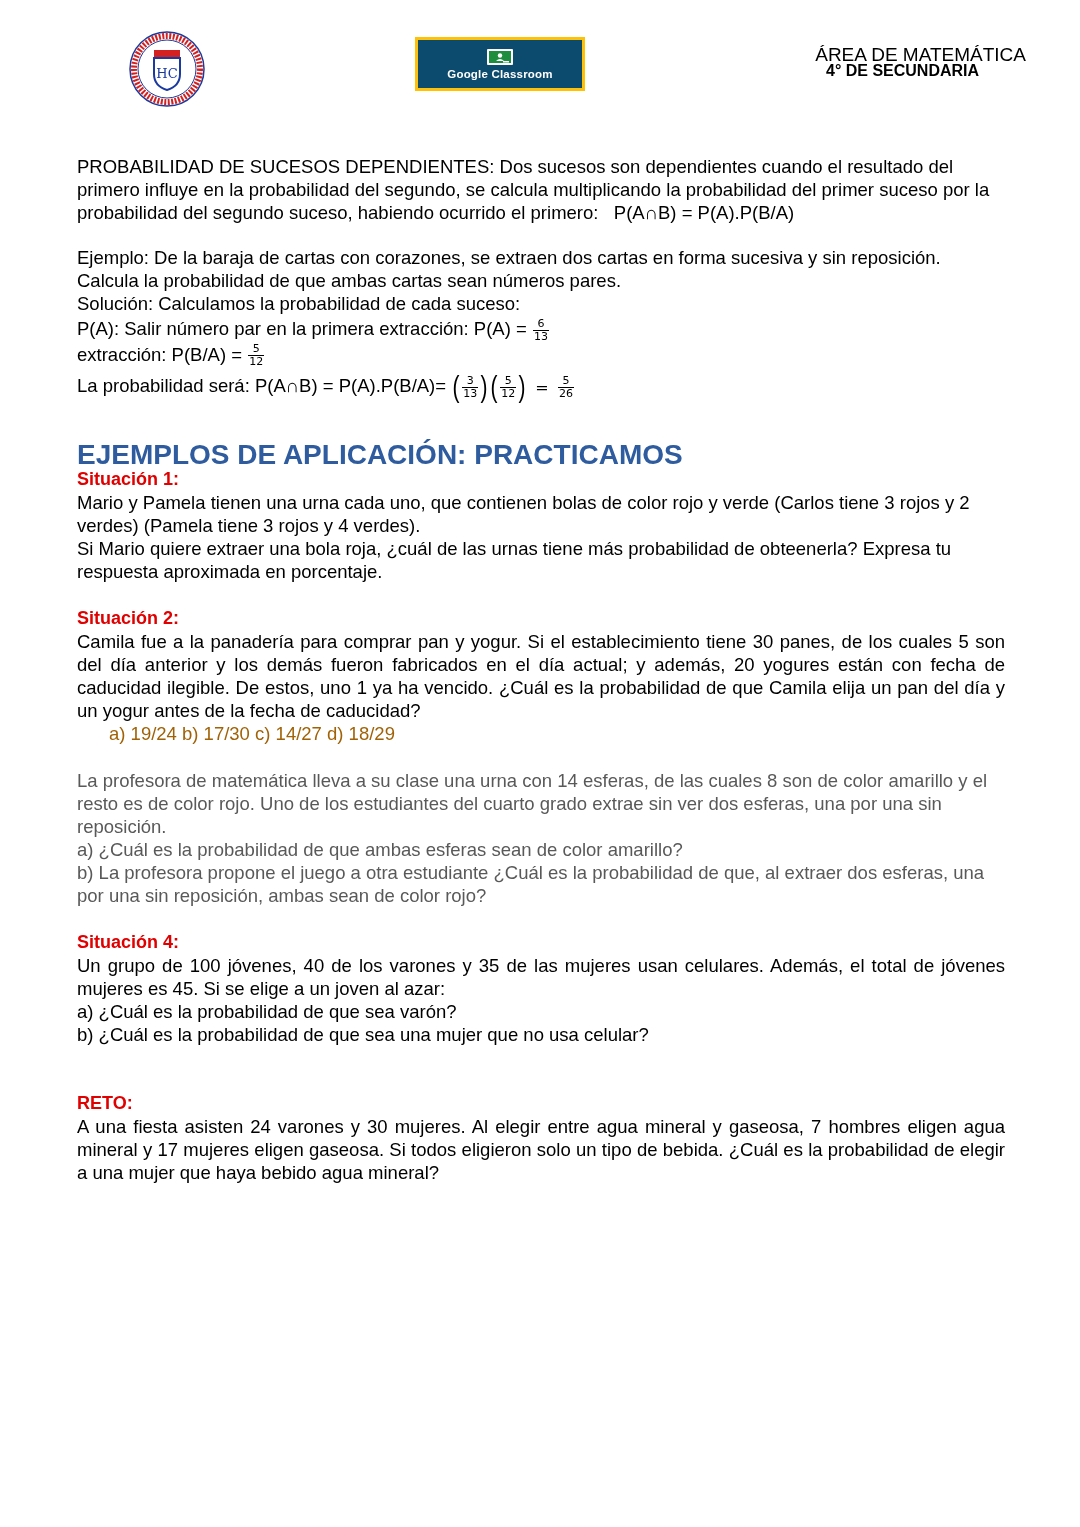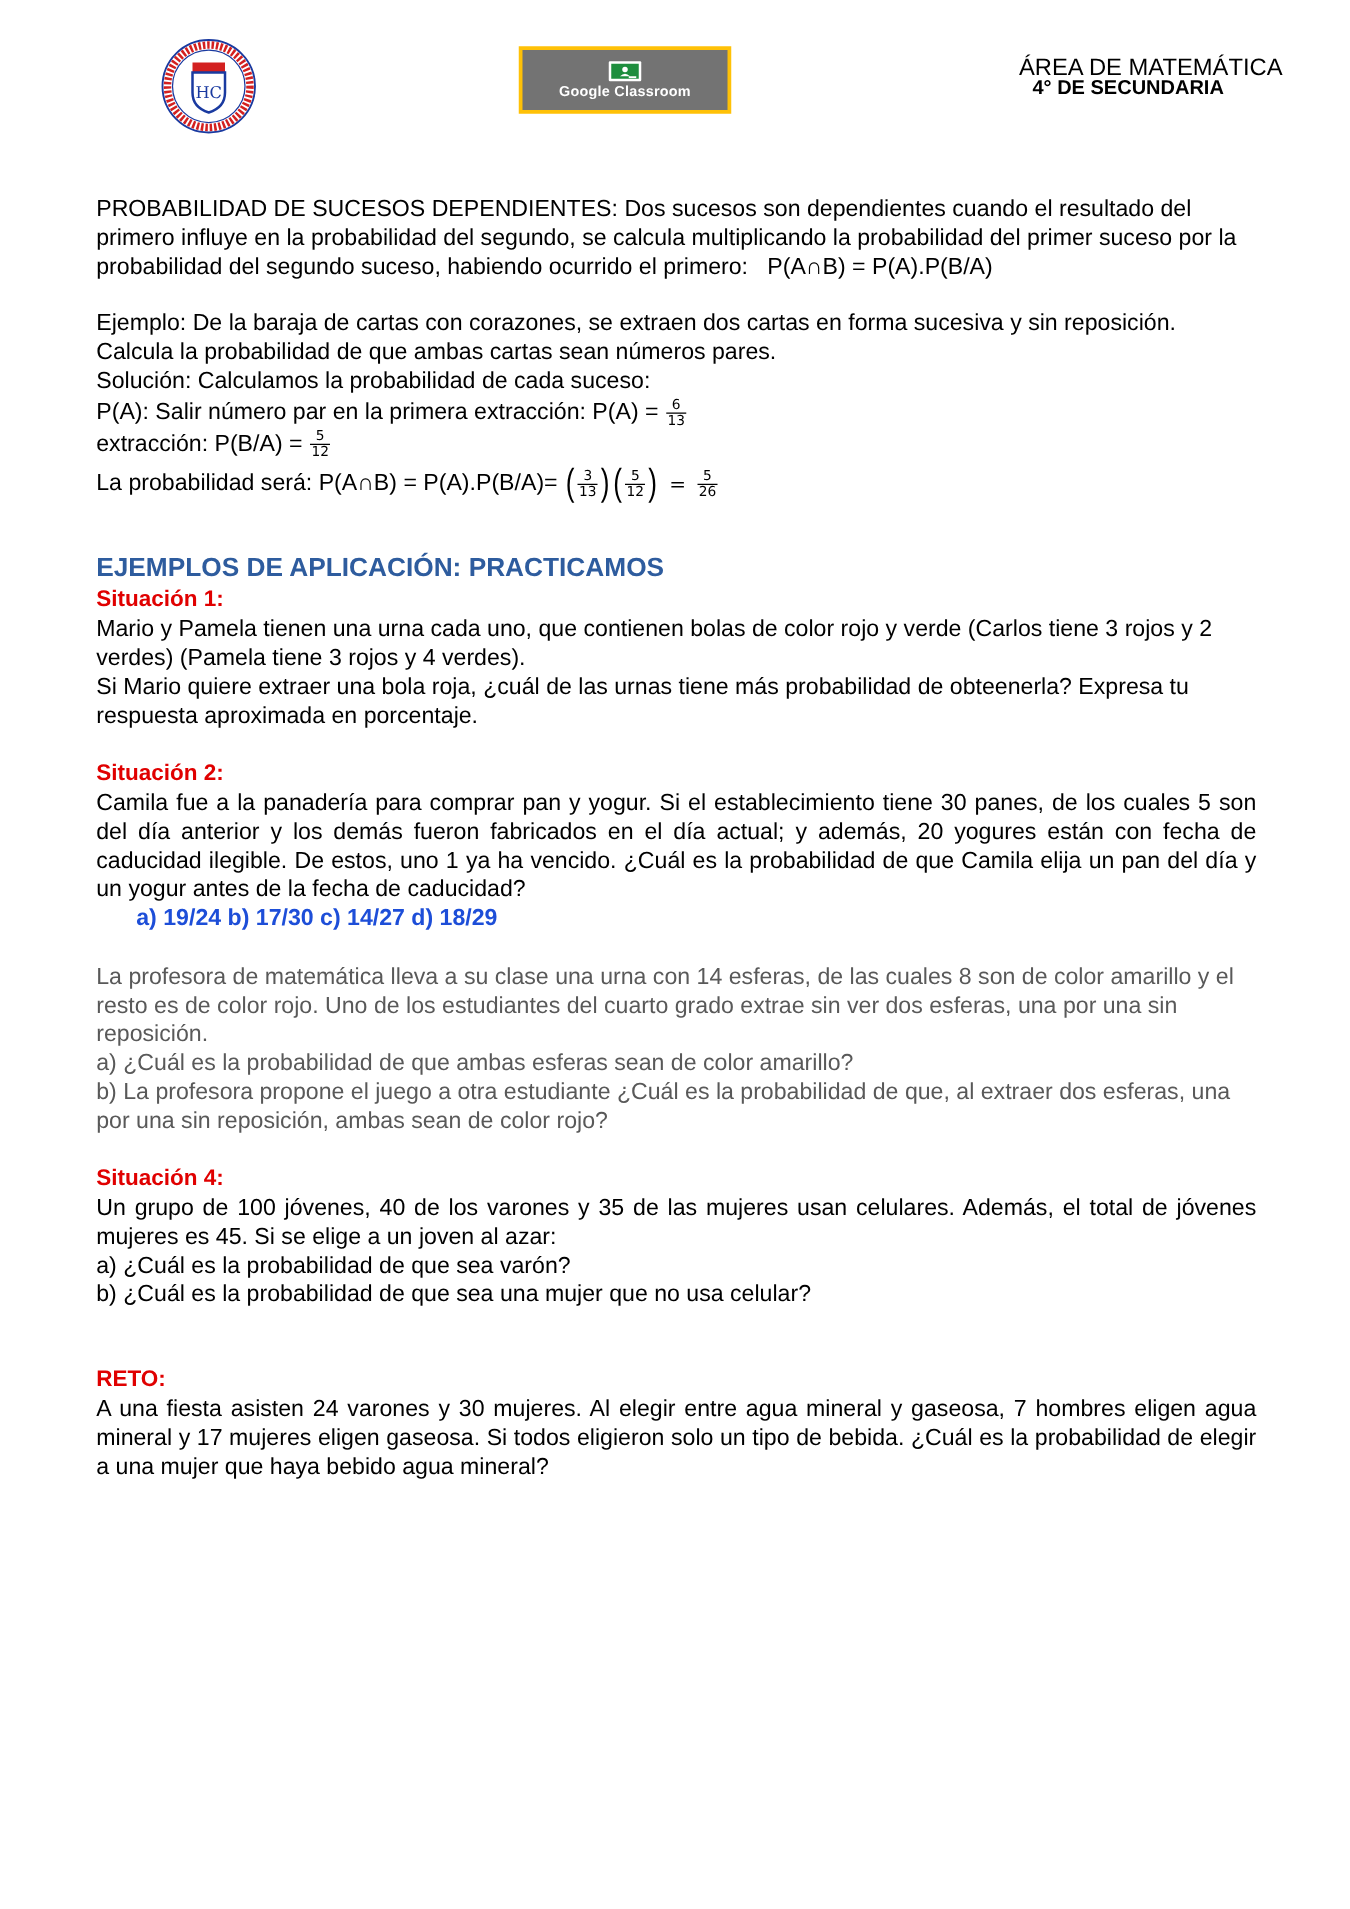--- a/index.html
+++ b/index.html
@@ -7,36 +7,36 @@
       width: 1080px; height: 1527px; position: relative; overflow: hidden;
       font-family: "Liberation Sans", sans-serif; color: #000;
     }
     .abs { position: absolute; }
     .logo-school { left: 128px; top: 30px; width: 78px; height: 78px; }
     .gc-badge {
       left: 415px; top: 37px; width: 170px; height: 54px;
       background: #FFC107; box-sizing: border-box; padding: 3px;
     }
     .gc-inner {
-      width: 100%; height: 100%; background: #737373;
+      width: 100%; height: 100%; background: #0c4a6e;
       display: flex; flex-direction: column; align-items: center; justify-content: center;
     }
     .gc-icon { width: 28px; height: 18px; margin-bottom: 2px; }
     .gc-text { color: #ffffff; font-size: 11.5px; font-weight: bold; letter-spacing: 0.2px; }
     .hdr-area { right: 54px; top: 44px; font-size: 19px; font-weight: normal; }
     .hdr-grade { left: 826px; top: 62px; font-size: 16px; font-weight: bold; }
 
     .content { left: 77px; top: 155px; width: 928px; font-size: 18.5px; line-height: 23px; }
     .content p { margin: 0; }
     .b { font-weight: normal; }
     .just { text-align: justify; }
     .gray { color: #595959; }
     .red-h { color: #E00000; font-weight: bold; font-size: 18px; margin: 0; }
-    .blue-h { color: #2E5C9E; font-weight: bold; font-size: 21px; margin: 0; line-height: 26px; }
-    .opts { font-weight: bold; color: #1d4ed8; padding-left: 32px; }
+    .blue-h { color: #2E5C9E; font-weight: bold; font-size: 28px; margin: 0; line-height: 26px; }
+    .opts { font-weight: normal; color: #a16207; padding-left: 32px; }
 
     .frac { display: inline-block; vertical-align: middle; text-align: center; font-family: "DejaVu Sans", sans-serif; font-size: 11px; line-height: 12px; margin: 0 1px; }
     .frac .num { display: block; border-bottom: 1px solid #000; padding: 0 1px; }
     .frac .den { display: block; padding: 0 1px; text-align: center; }
     .paren { display: inline-block; vertical-align: middle; font-size: 30px; font-weight: 200; line-height: 30px; transform: scaleX(0.7); }
     .math-eq { font-family: "DejaVu Sans", sans-serif; font-size: 16px; vertical-align: middle; margin: 0 3px; }
 
     .gap1 { height: 22px; }
     .gap2 { height: 40px; }
     .gap3 { height: 24px; }

